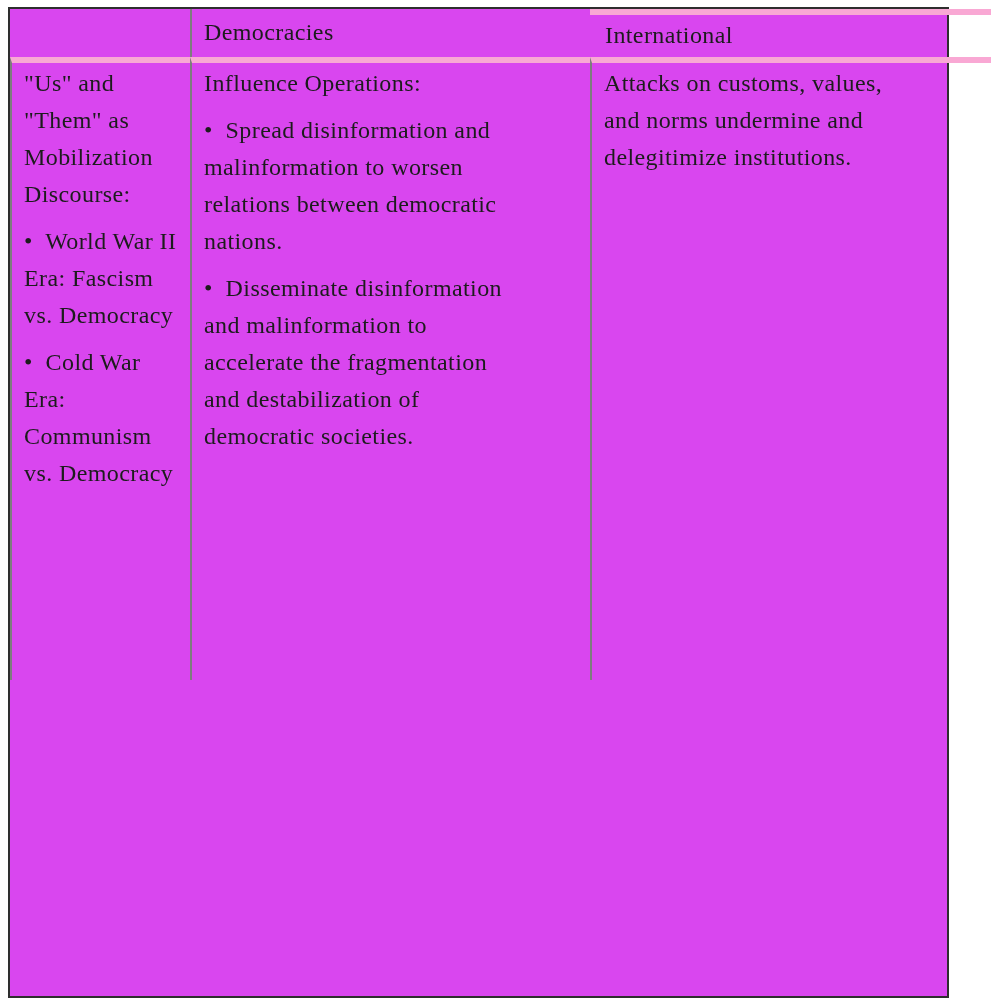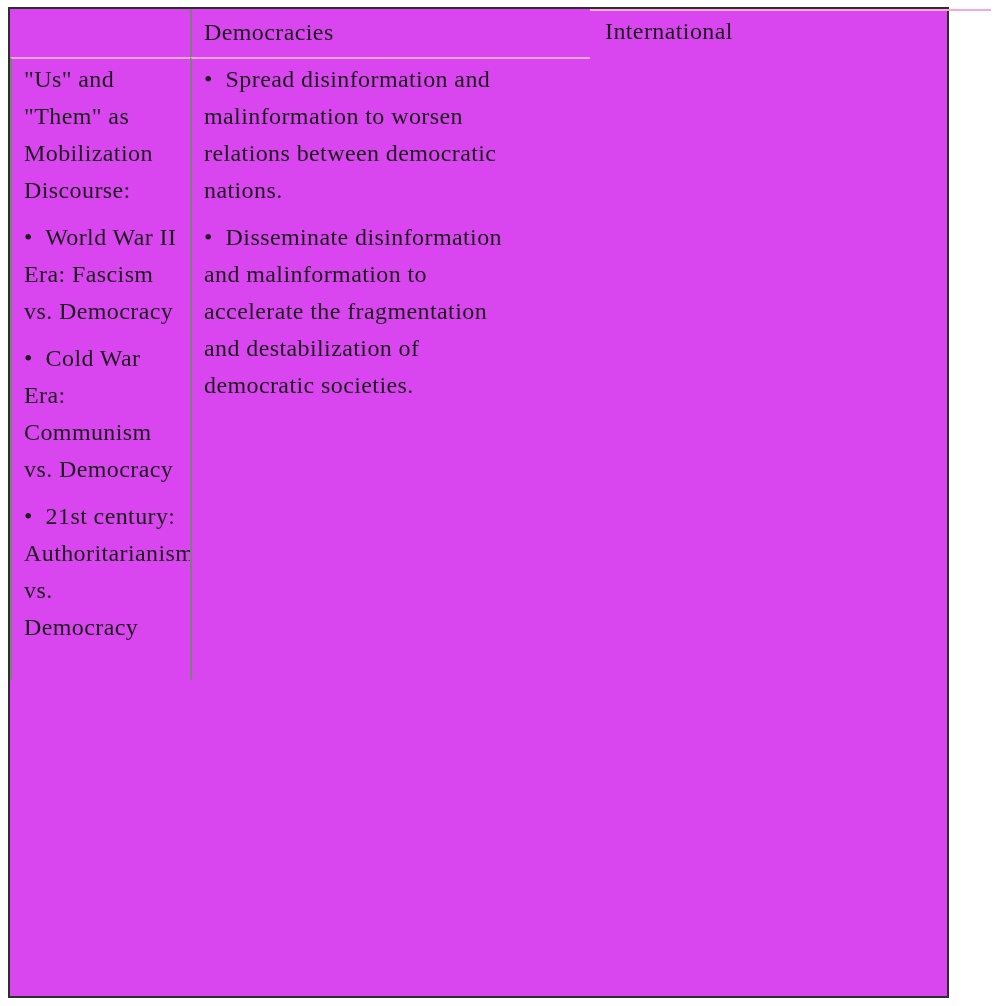--- a/index.html
+++ b/index.html
@@ -30,21 +30,21 @@
   }
   .cell {
     box-sizing: border-box;
     overflow: hidden;
     font-size: 24px;
     line-height: 37px;
     letter-spacing: 0.4px;
     padding: 2px 8px 0 12px;
   }
   .c2, .c3 { border-left: 2px solid #7d7d7d; }
-  .r2, .r3 { border-top: 2px solid #f9a8d4; }
+  .r2, .r3 { border-top: 6px solid #f9a8d4; }
   .head { padding-top: 5px; }
   .c1 { padding-left: 15px; }
   .para {
     margin: 0 0 10px 0;
     white-space: pre-wrap;
   }
   .para.gap { margin-top: 58px; }
 </style>
 </head>
 <body>
@@ -56,31 +56,34 @@
     <div class="cell head c2">Democracies</div>
 
     <div class="cell r2 c1">International</div>
     <div class="cell r2 c2">
         <p class="para">"Us" and "Them" as
 Mobilization Discourse:</p>
         <p class="para">•  World War II Era: Fascism
 vs. Democracy</p>
         <p class="para">•  Cold War Era: Communism
 vs. Democracy</p>
-        <p class="para">•  21st century:
-Authoritarianism vs.
-Democracy</p>
       </div>
     <div class="cell r2 c3">
+        <p class="para">Influence Operations:</p>
         <p class="para">•  Spread disinformation and
 malinformation to worsen
 relations between democratic
 nations.</p>
         <p class="para">•  Disseminate disinformation
 and malinformation to
 accelerate the fragmentation
 and destabilization of
 democratic societies.</p>
       </div>
 
+    <div class="cell r3 c2">
+        <p class="para">Attacks on customs, values,
+and norms undermine and
+delegitimize institutions.</p>
+      </div>
 
   </div>
 </div>
 
 </body></html>

